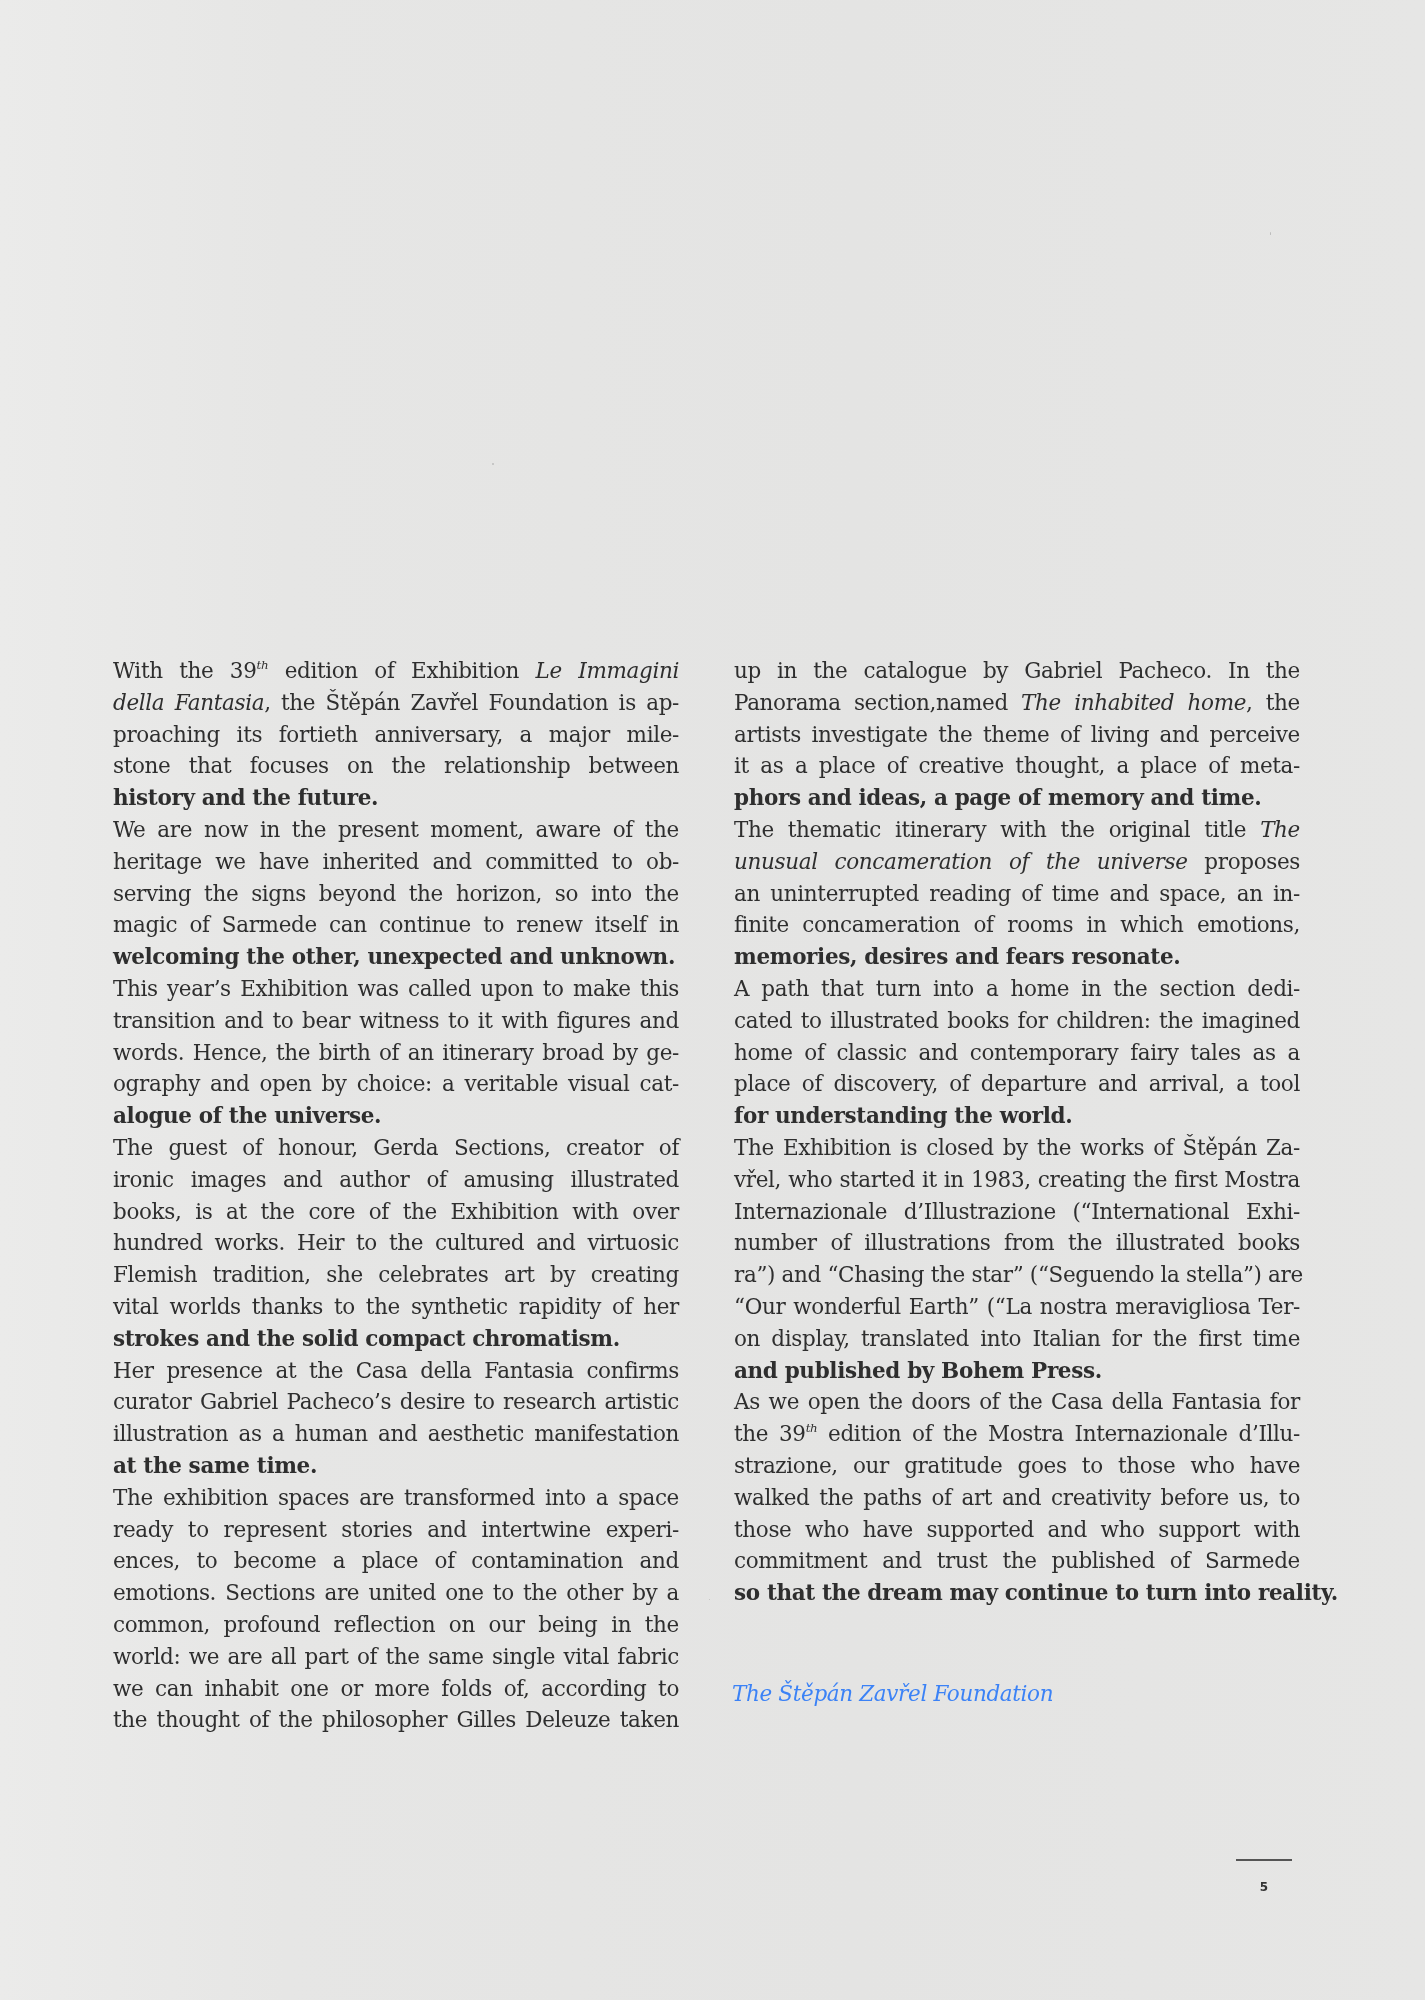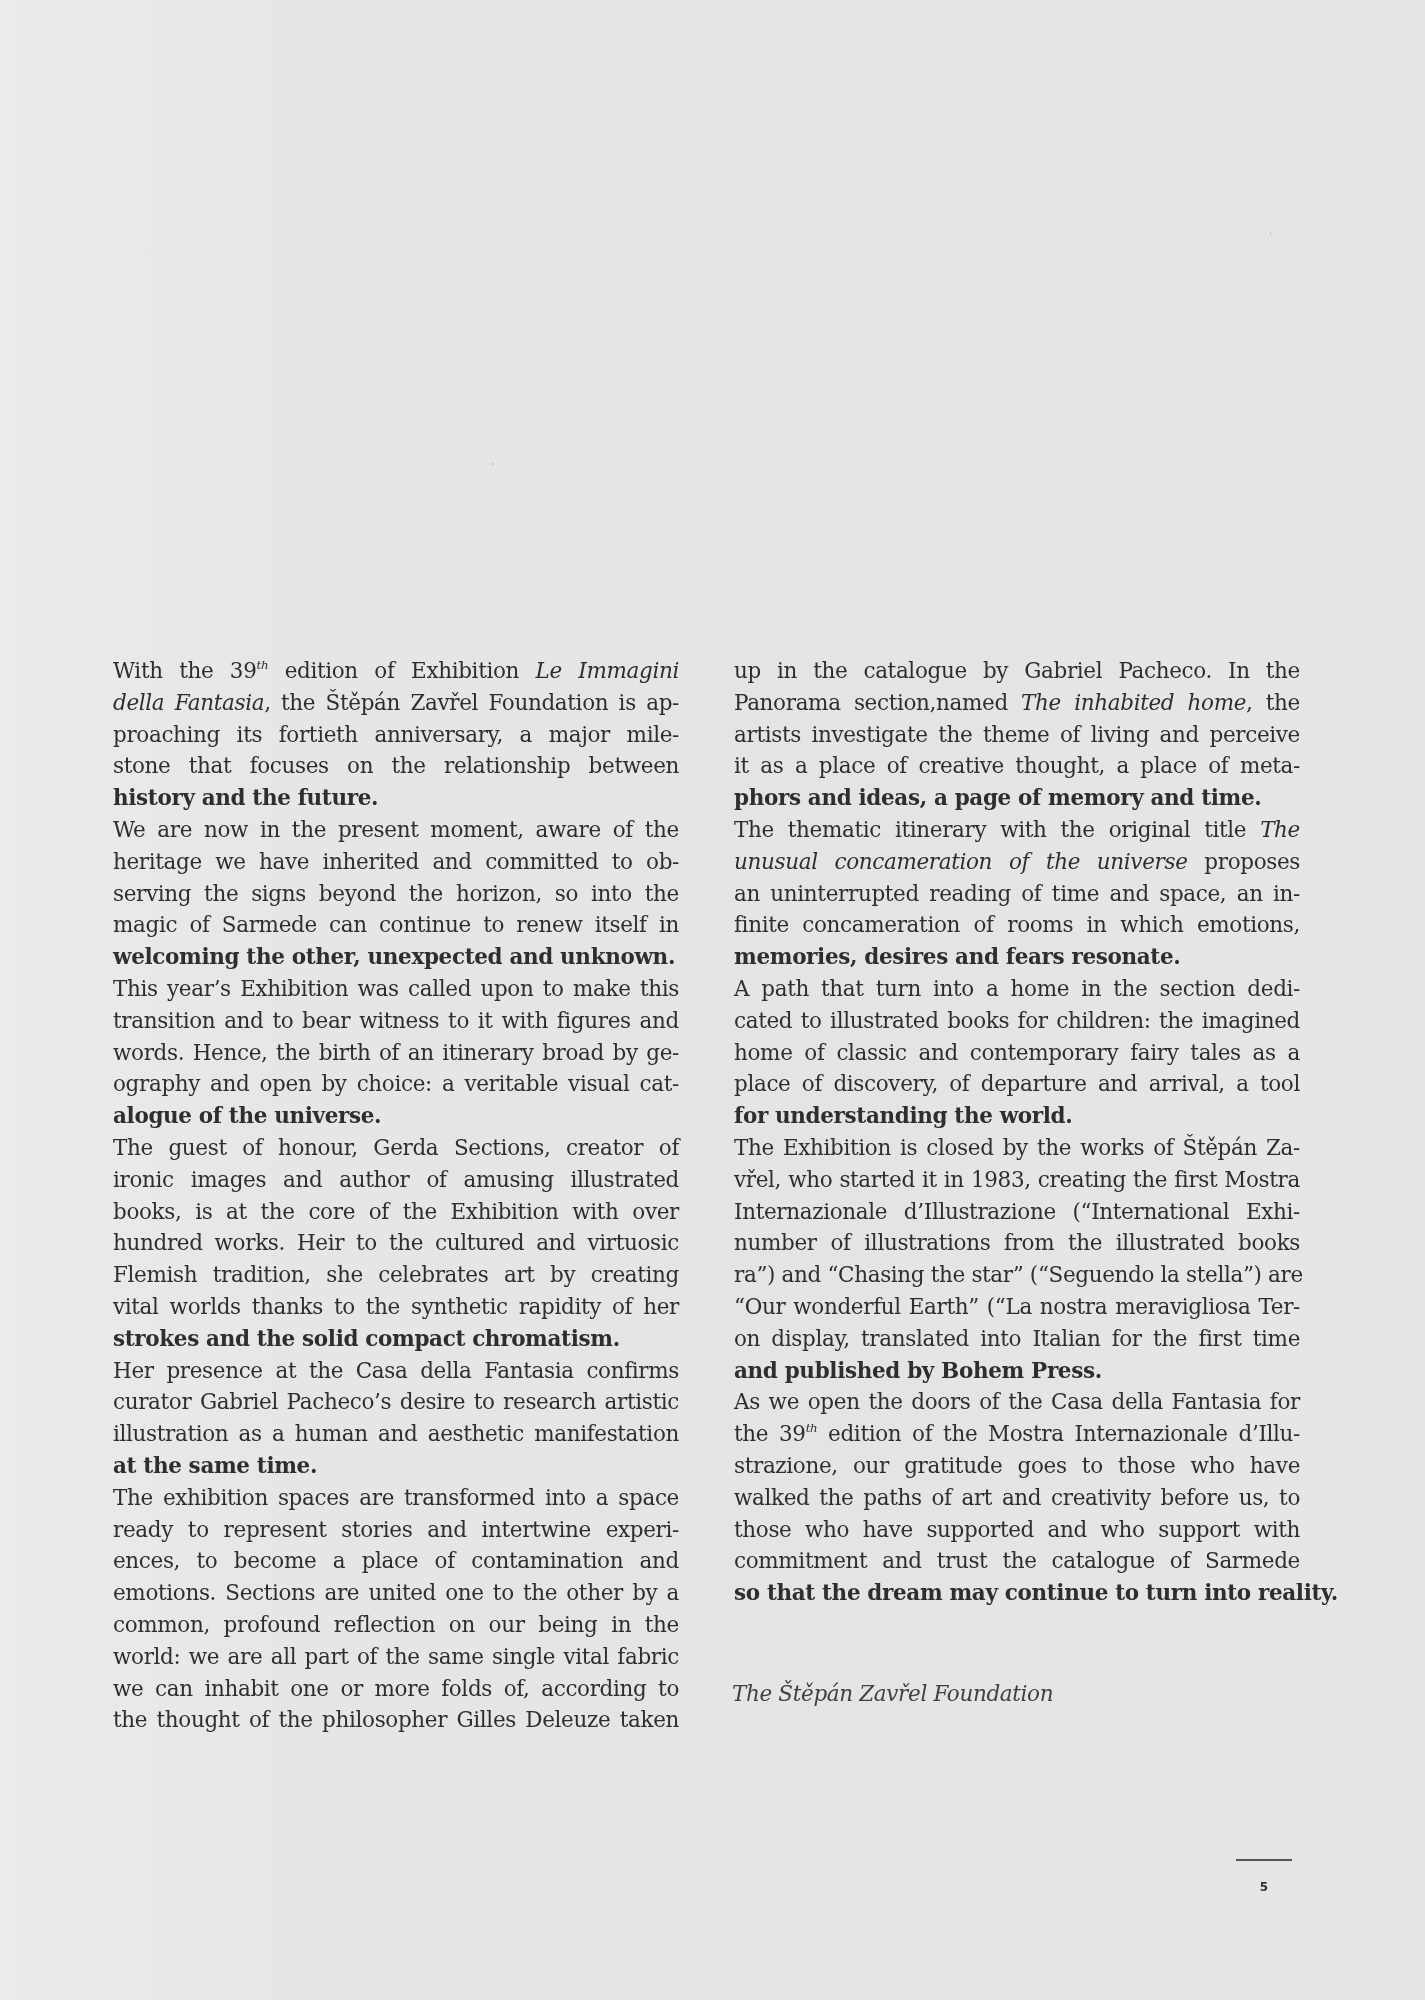--- a/index.html
+++ b/index.html
@@ -29,21 +29,21 @@
     overflow: visible;
   }
   .line.last { text-align-last: left; font-weight: bold; }
   .line i { font-style: italic; }
   sup { font-size: 0.55em; vertical-align: 0.75em; line-height: 0; font-style: italic; }
   .signature {
     position: absolute;
     left: 732px; top: 1681px;
     font-size: 21.5px; font-style: italic;
     letter-spacing: -0.35px;
-    color: #404040;
+    color: #3b82f6;
   }
   .page-rule {
     position: absolute; left: 1236px; top: 1859px;
     width: 56px; height: 2px; background: #555;
   }
   .page-number {
     position: absolute; left: 1236px; top: 1880px; width: 56px;
     text-align: center;
     font-family: "DejaVu Sans", sans-serif; font-weight: bold;
     font-size: 12px; color: #333;
@@ -111,21 +111,21 @@
     <span class="line">number of illustrations from the illustrated books</span>
     <span class="line">ra”) and “Chasing the star” (“Seguendo la stella”) are</span>
     <span class="line">“Our wonderful Earth” (“La nostra meravigliosa Ter-</span>
     <span class="line">on display, translated into Italian for the first time</span>
     <span class="line last">and published by Bohem Press.</span>
     <span class="line">As we open the doors of the Casa della Fantasia for</span>
     <span class="line">the 39<sup>th</sup> edition of the Mostra Internazionale d’Illu-</span>
     <span class="line">strazione, our gratitude goes to those who have</span>
     <span class="line">walked the paths of art and creativity before us, to</span>
     <span class="line">those who have supported and who support with</span>
-    <span class="line">commitment and trust the catalogue of Sarmede</span>
+    <span class="line">commitment and trust the published of Sarmede</span>
     <span class="line last">so that the dream may continue to turn into reality.</span>
   </div>
 
 <div class="signature">The Štěpán Zavřel Foundation</div>
 
 <div class="page-rule"></div>
 <div class="page-number">5</div>
 
 <div class="speck" style="left:492px;top:463px;"></div>
 <div class="speck" style="left:1270px;top:232px;width:1px;height:3px;"></div>

